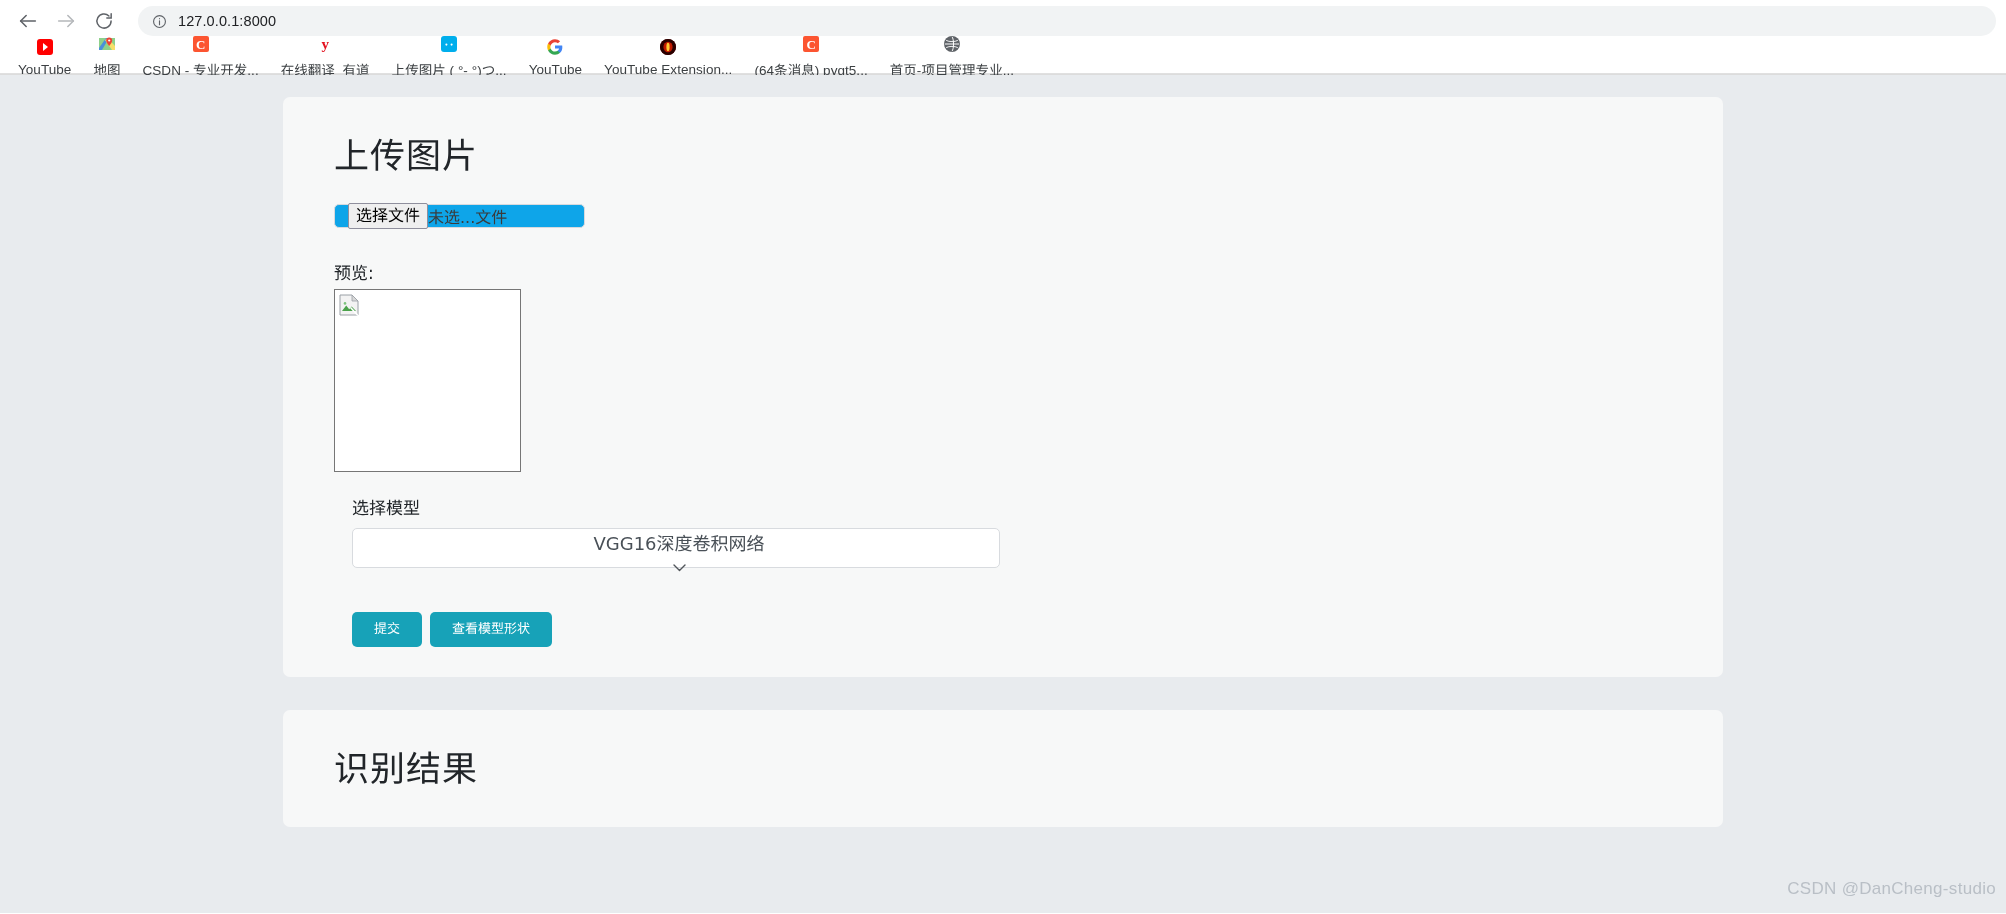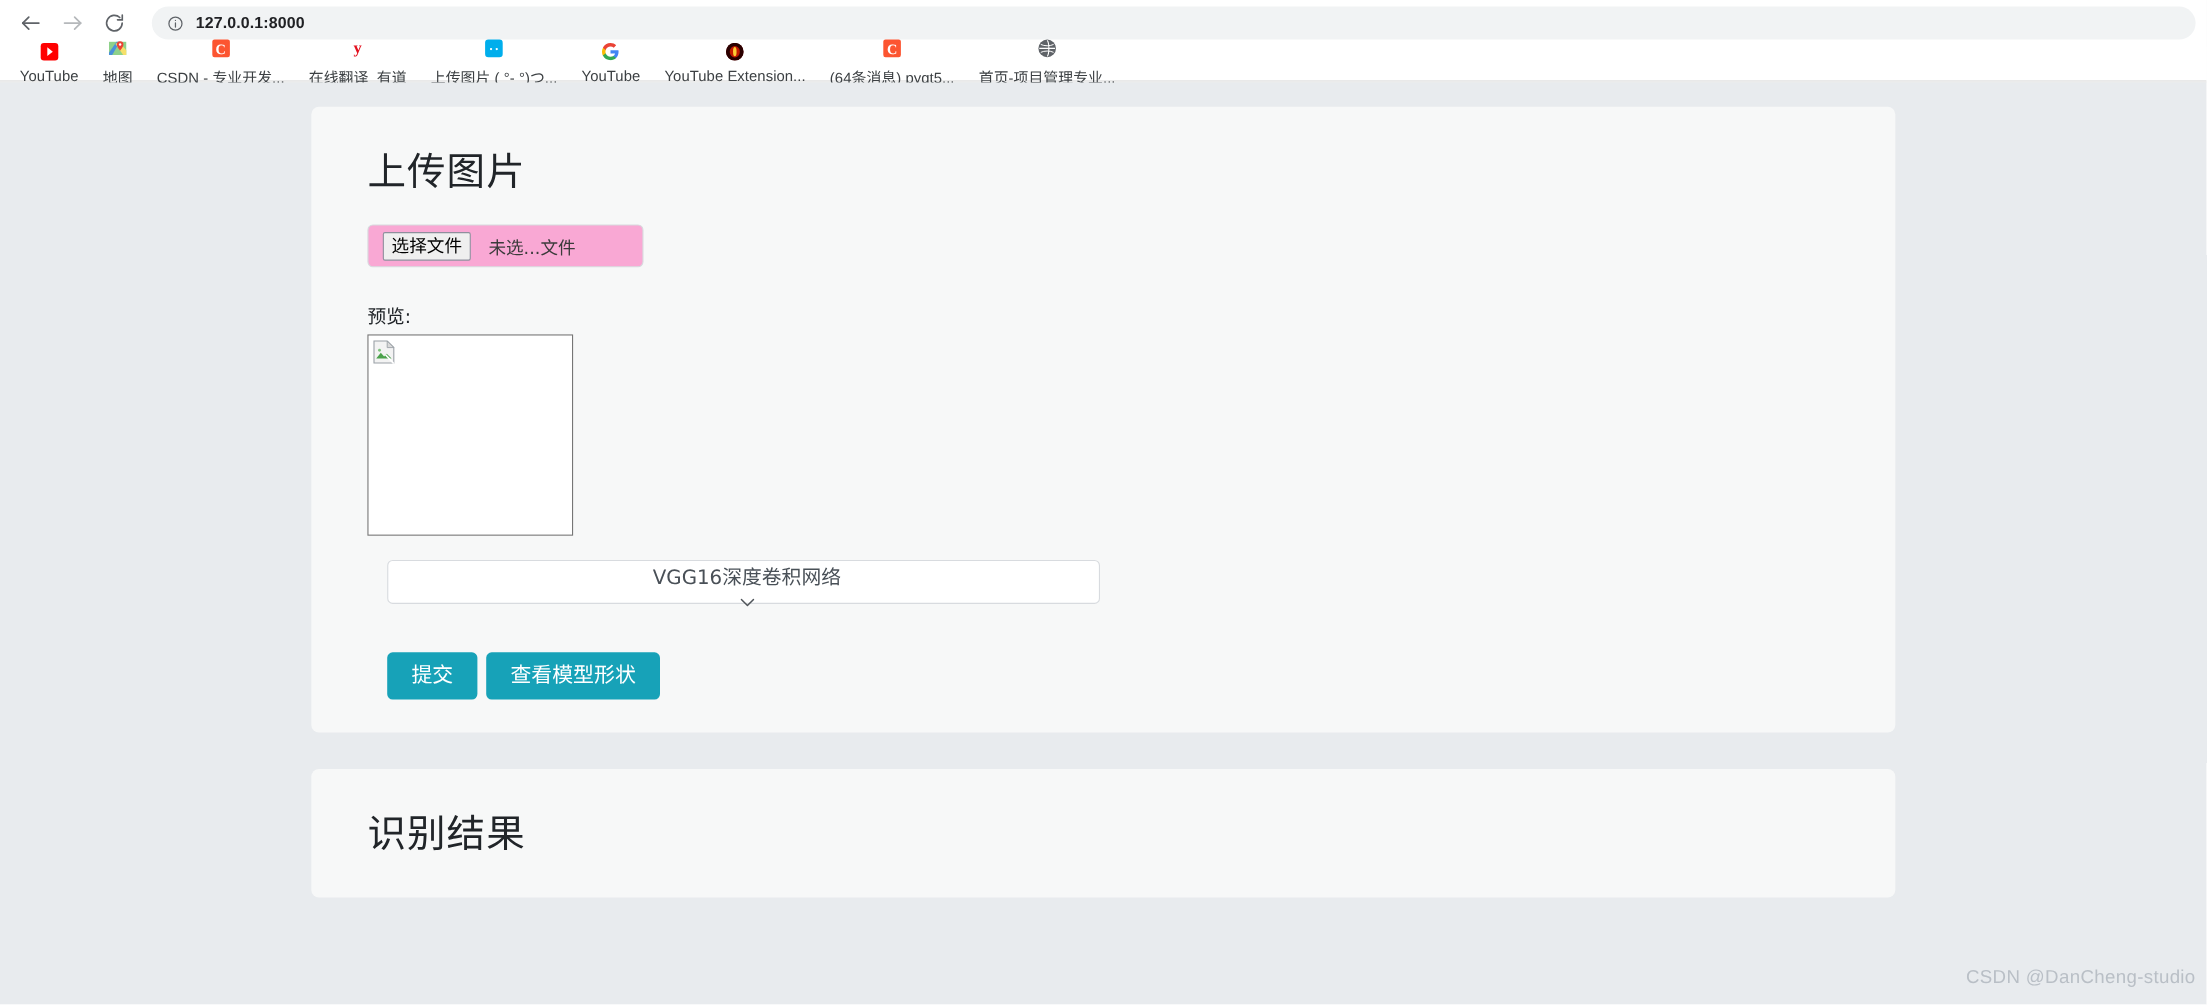--- a/index.html
+++ b/index.html
@@ -38,21 +38,20 @@
     margin-left: 14px;
     height: 30px;
     flex: 1 1 auto;
     max-width: 1930px;
     background: #f1f3f4;
     border-radius: 16px;
     display: flex;
     align-items: center;
     padding: 0 14px;
     gap: 11px;
-    font-weight: bold;
   }
   .omnibox .info-icon {
     width: 15px; height: 15px;
     flex: 0 0 auto;
     color: #5f6368;
   }
   .omnibox .url-text {
     font-size: 14.5px;
     color: #202124;
     letter-spacing: 0.1px;
@@ -166,28 +165,28 @@
     padding-left: 25px;
     letter-spacing: 1px;
     font-family: "DejaVu Sans", "Liberation Sans", sans-serif;
   }
   .card-title.results { margin-bottom: 6px; }
 
   .form-body { padding-left: 25px; }
 
   .file-input {
     width: 251px;
-    height: 39px;
+    height: 24px;
     border: 1px solid #d7dade;
     border-radius: 5px;
-    background: #f9a8d4;
+    background: #0ea5e9;
     display: flex;
     align-items: center;
     padding: 0 2px 0 13px;
-    gap: 16px;
+    gap: 0;
   }
   .file-btn {
     background: #efefef;
     border: 1px solid #8f8f9d;
     border-radius: 2px;
     font-size: 16px;
     color: #000000;
     padding: 2px 7px;
     line-height: 1.25;
     font-family: "DejaVu Sans", sans-serif;
@@ -250,21 +249,21 @@
     margin-top: 44px;
     padding-left: 18px;
     display: flex;
     gap: 8px;
   }
   .btn {
     background: #17a2b8;
     color: #ffffff;
     border: none;
     border-radius: 5px;
-    font-size: 19px;
+    font-size: 13px;
     padding: 9px 22px;
     line-height: 1.3;
     font-family: "DejaVu Sans", sans-serif;
     cursor: pointer;
   }
 
   .watermark {
     position: absolute;
     right: 10px;
     bottom: 14px;
@@ -423,20 +422,21 @@
               <path d="M1 1 h12 l6 6 v14 h-18 z" fill="#f3f3f3" stroke="#9aa0a6" stroke-width="1"></path>
               <path d="M13 1 l6 6 h-6 z" fill="#d9d9d9" stroke="#9aa0a6" stroke-width="0.8"></path>
               <path d="M3 17 l4.2 -5.4 3 3.6 2.4 -2.6 4.4 4.4 z" fill="#4ba24b"></path>
               <circle cx="6" cy="9.4" r="1.3" fill="#7ec37e"></circle>
               <path d="M11.5 13.5 L19 21.5" stroke="#ffffff" stroke-width="1.6"></path>
             </svg>
           </span>
         </div>
 
         <div class="field-group">
+          <div class="field-label">选择模型</div>
           <div class="select-wrap">
             <span class="select-value">VGG16深度卷积网络</span>
             <span class="chev">
               <svg width="13" height="9" viewBox="0 0 13 9" fill="none" stroke="currentColor" stroke-width="1.4" stroke-linecap="round" stroke-linejoin="round">
                 <polyline points="1,2 6.5,7.4 12,2"></polyline>
               </svg>
             </span>
           </div>
         </div>
 

